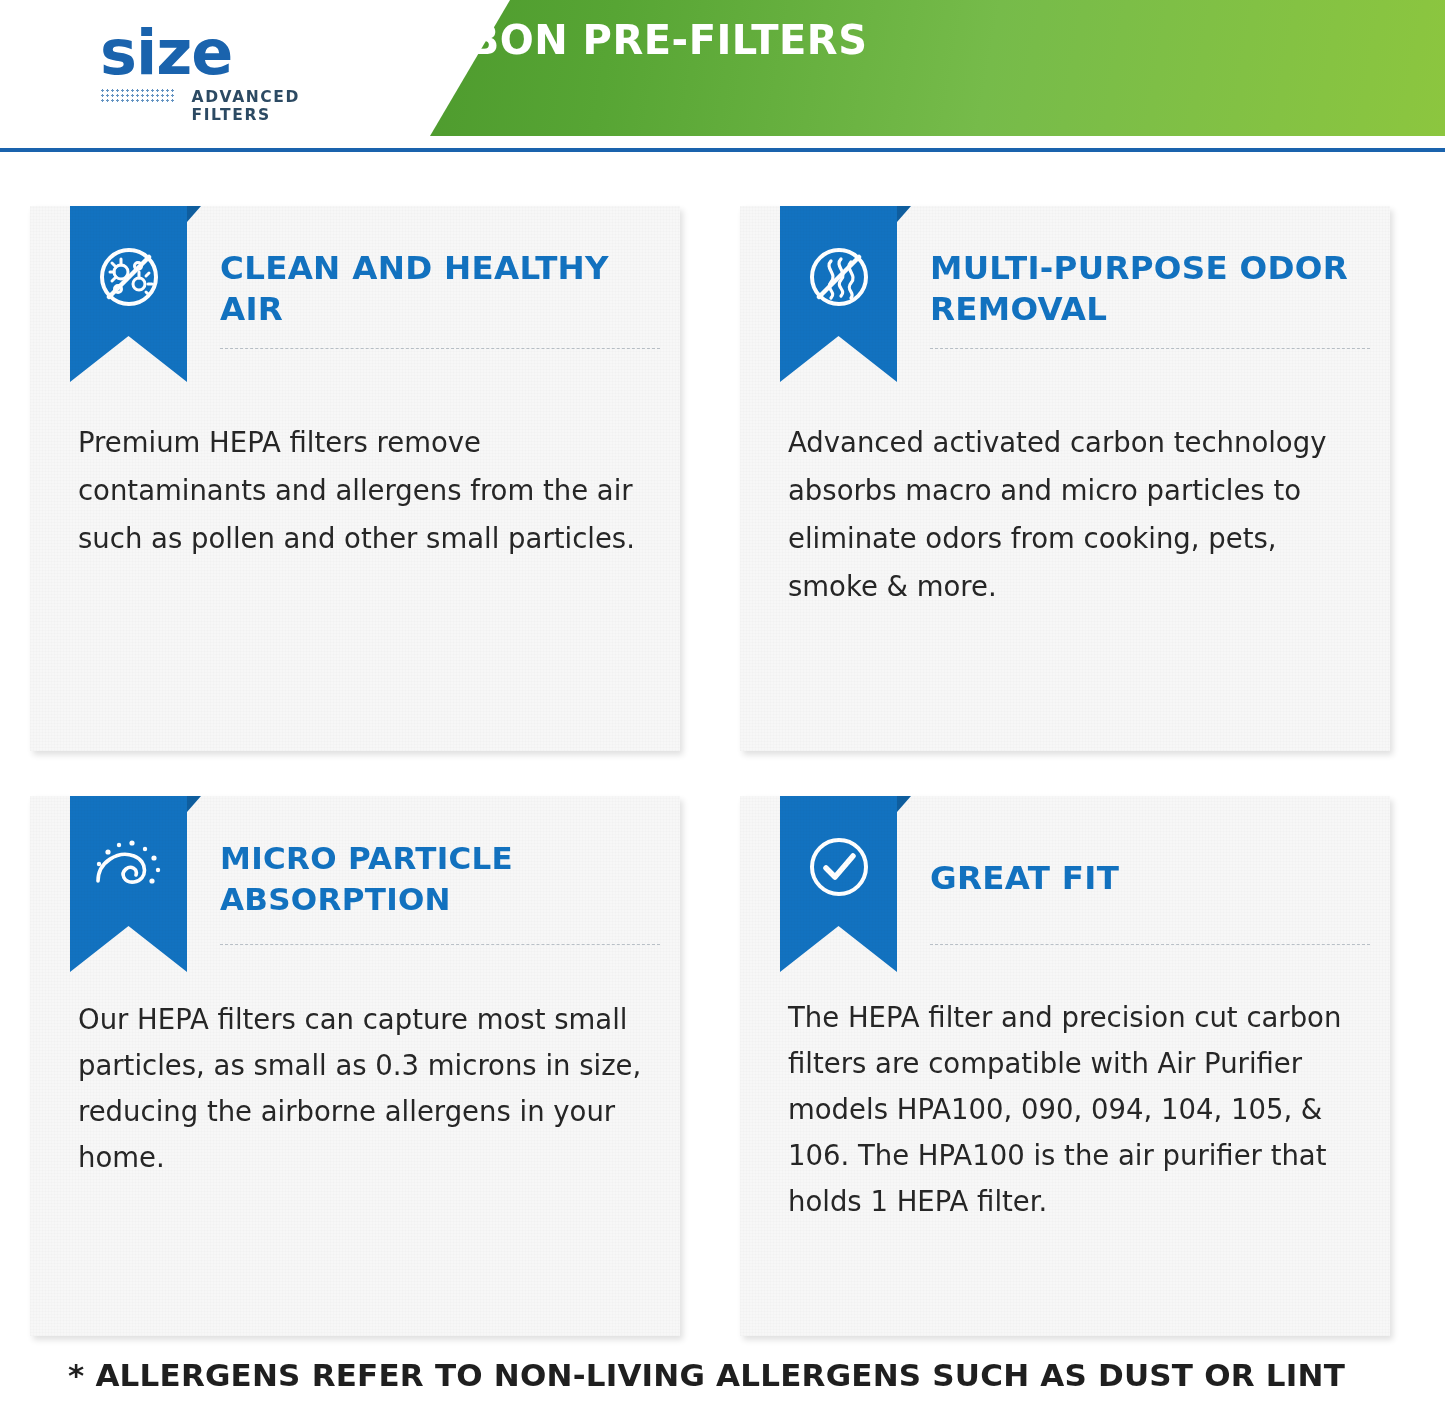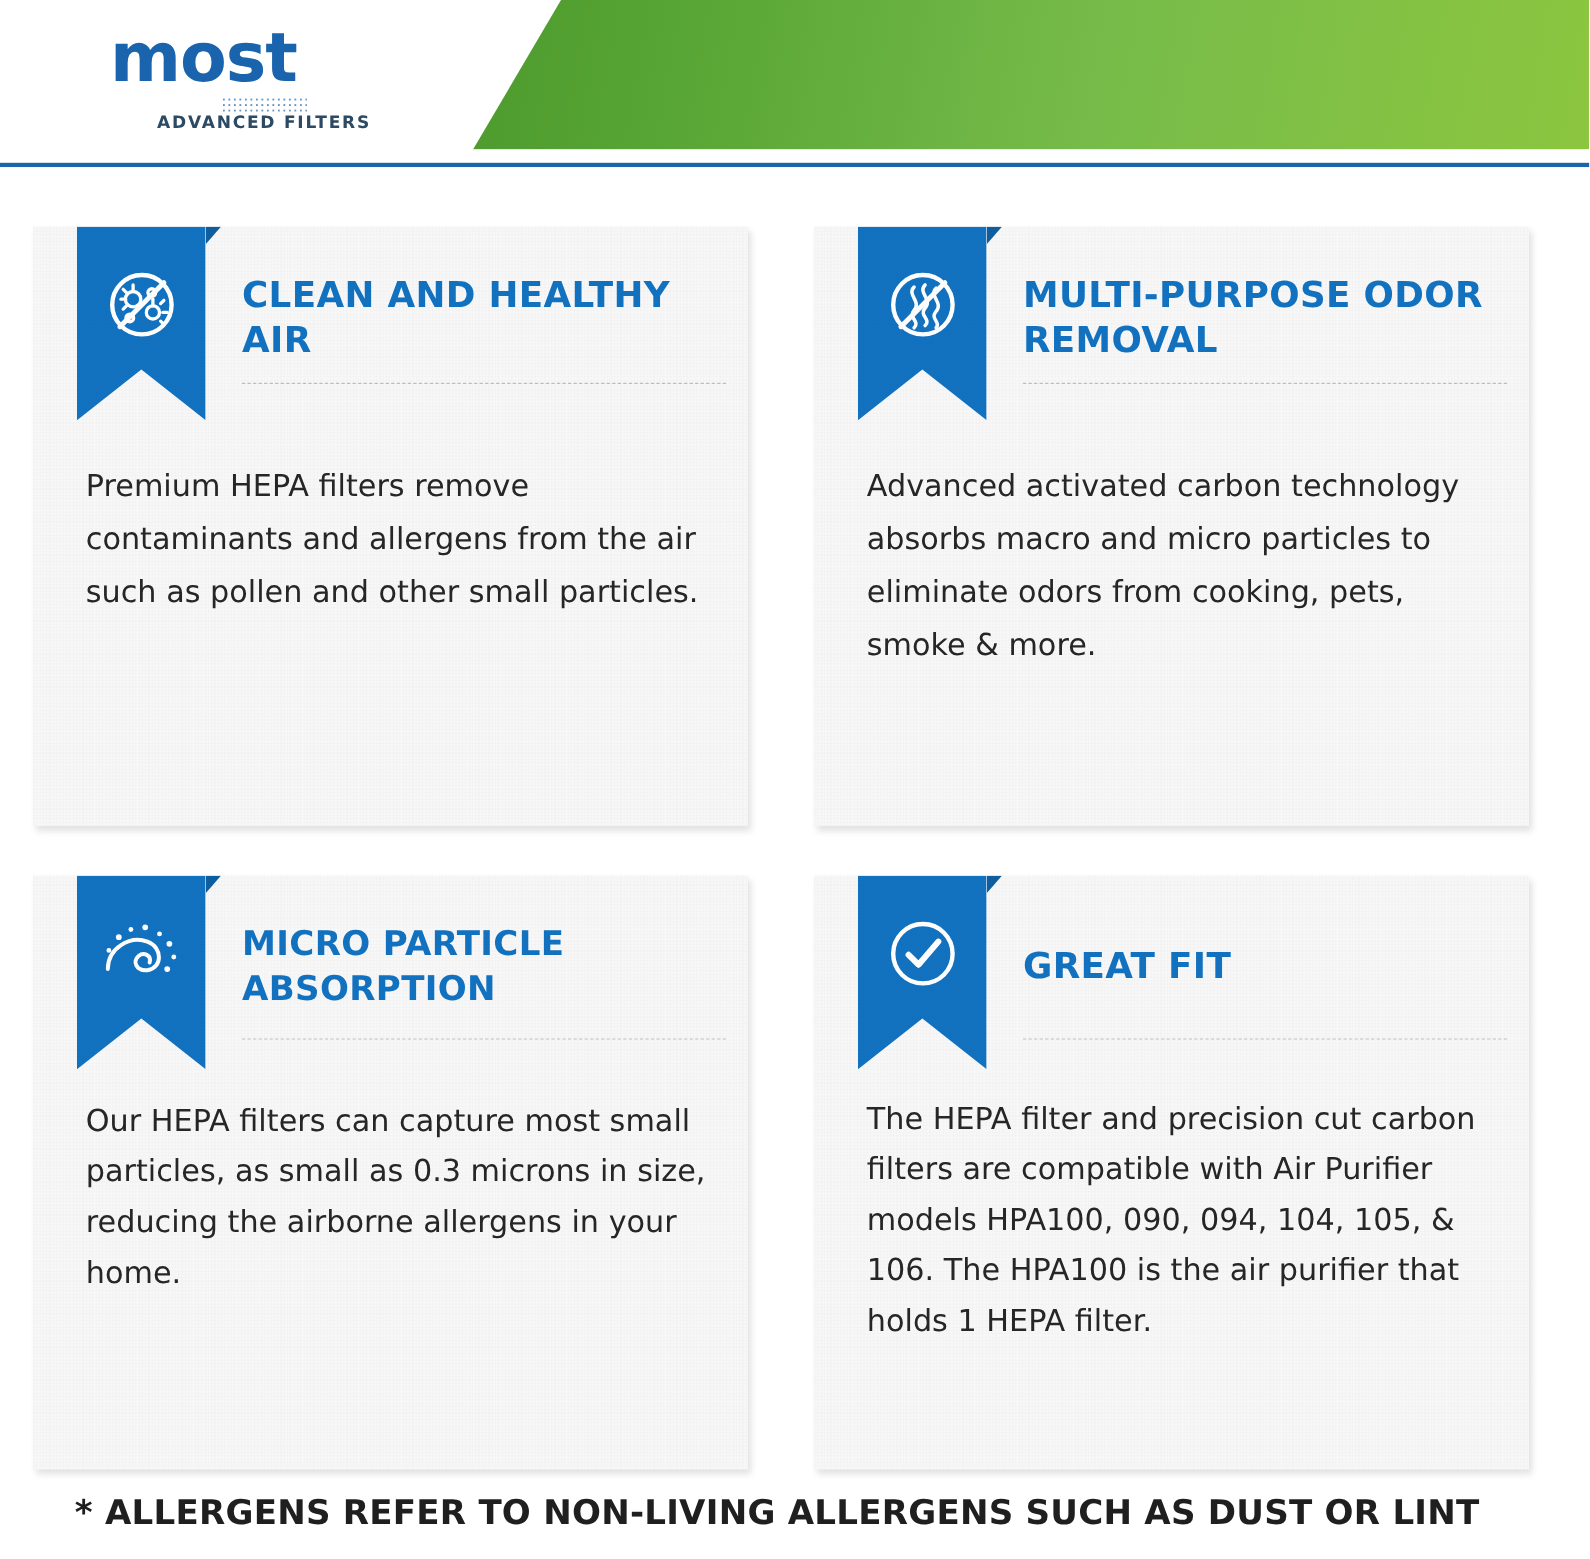--- a/index.html
+++ b/index.html
@@ -64,23 +64,22 @@
     font-family: "DejaVu Sans", sans-serif;
     font-weight: bold;
     font-size: 62px;
     line-height: 62px;
     color: #1a63ad;
     letter-spacing: -1px;
   }
   .logo-sub {
     margin-top: 4px;
     display: flex;
-    align-items: center;
-    gap: 0;
-    flex-direction: column;
+    align-items: flex-start;
+    gap: 16px;
   }
   .logo-dots {
     width: 78px;
     height: 14px;
     background-image: radial-gradient(#2f6fae 1px, transparent 1.2px);
     background-size: 5px 5px;
     opacity: 0.75;
   }
   .logo-sub-text {
     font-family: "DejaVu Sans", sans-serif;
@@ -223,23 +222,24 @@
 </head>
 <body>
 
 <div class="page">
 
   <div class="header">
     <div class="header-green">
       <div class="header-green-inner"></div>
     </div>
     <div class="header-title">
+      <div>AND CARBON PRE-FILTERS</div>
     </div>
     <div class="logo-wrap">
-      <div class="logo-text">most</div>
+      <div class="logo-text">size</div>
       <div class="logo-sub">
         <div class="logo-dots"></div>
         <div class="logo-sub-text">ADVANCED FILTERS</div>
       </div>
     </div>
     <div class="header-rule"></div>
   </div>
 
   <div class="grid">
 

